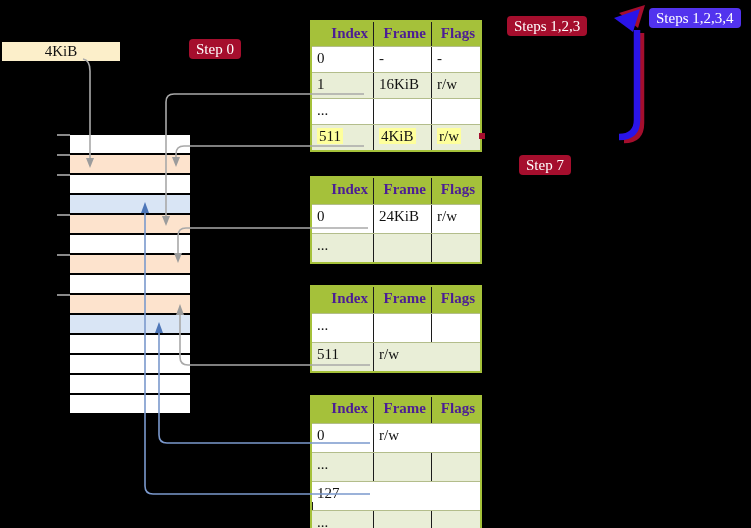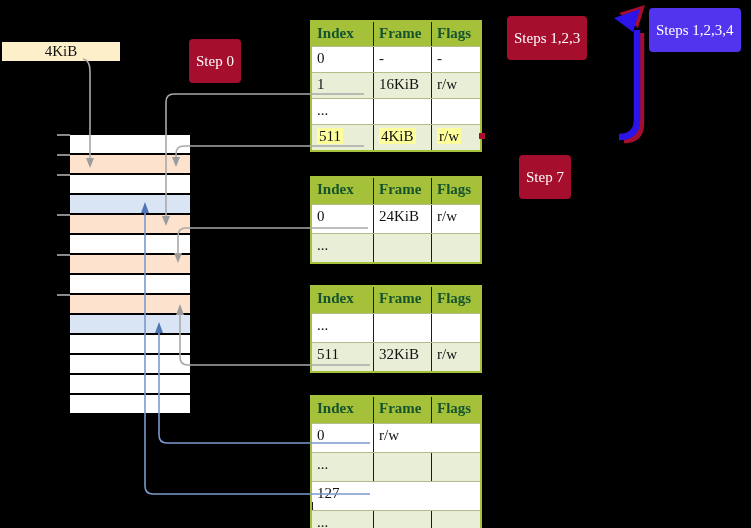--- a/index.html
+++ b/index.html
@@ -7,21 +7,21 @@
     position:relative;width:751px;height:528px;background:#000;
     font-family:"Liberation Serif", serif;overflow:hidden;
   }
   
   .frame-label{
     position:absolute;left:2px;top:42px;width:118px;height:19px;
     background:#fcefca;color:#111;font-size:15px;line-height:19px;text-align:center;
   }
   .badge{
     position:absolute;color:#fff;font-size:15px;line-height:18px;
-    padding:13px 7px;border-radius:4px;white-space:nowrap;
+    padding:1px 7px;border-radius:4px;white-space:nowrap;
   }
   .badge.red{background:#a50e2d;}
   .badge.blue{background:#5233ee;}
   #badge-step0{left:189px;top:39px;}
   #badge-steps123{left:507px;top:16px;}
   #badge-steps1234{left:649px;top:8px;}
   #badge-step4{left:519px;top:155px;}
   
   .mem-row{position:absolute;left:70px;width:120px;height:18px;}
   .mem-white{background:#ffffff;}
@@ -34,21 +34,21 @@
     border:2px solid #a5c13a;box-sizing:border-box;
   }
   .trow{display:flex;overflow:hidden;}
   .trow.head{background:#a5c13a;color:#fff;font-weight:bold;}
   .trow.shaded{background:#e9eed7;}
   .trow + .trow{border-top:1px solid #b3bd8b;}
   .cell{
     box-sizing:border-box;overflow:hidden;font-size:15px;color:#111;
     padding:3px 5px 0 5px;flex:0 0 auto;
   }
-  .trow.head .cell{color:#14532d;}
+  .trow.head .cell{color:#4c1d95;text-align:right;}
   .cell.c0{width:61px;}
   .cell.c1{width:58px;}
   .cell.c2{width:49px;}
   .cell + .cell{border-left:1px solid #1c1c1c;}
   .hl{background:#feff9c;padding:0 2px;}
   
   #wires{position:absolute;left:0;top:0;z-index:10;pointer-events:none;}
 </style>
 </head>
 <body>
@@ -136,21 +136,20 @@
           <div class="cell c1">Frame</div>
           <div class="cell c2">Flags</div>
         </div>
         <div class="trow" style="height: 28px;">
           <div class="cell c0">...</div>
           <div class="cell c1"></div>
           <div class="cell c2"></div>
         </div>
         <div class="trow shaded" style="height: 28px;">
           <div class="cell c0">511</div>
-          <div class="cell c1">32KiB</div>
           <div class="cell c2">r/w</div>
         </div>
       </div>
       <div class="ptable" style="top: 395px;">
         <div class="trow head" style="height: 26px;">
           <div class="cell c0">Index</div>
           <div class="cell c1">Frame</div>
           <div class="cell c2">Flags</div>
         </div>
         <div class="trow" style="height: 28px;">

